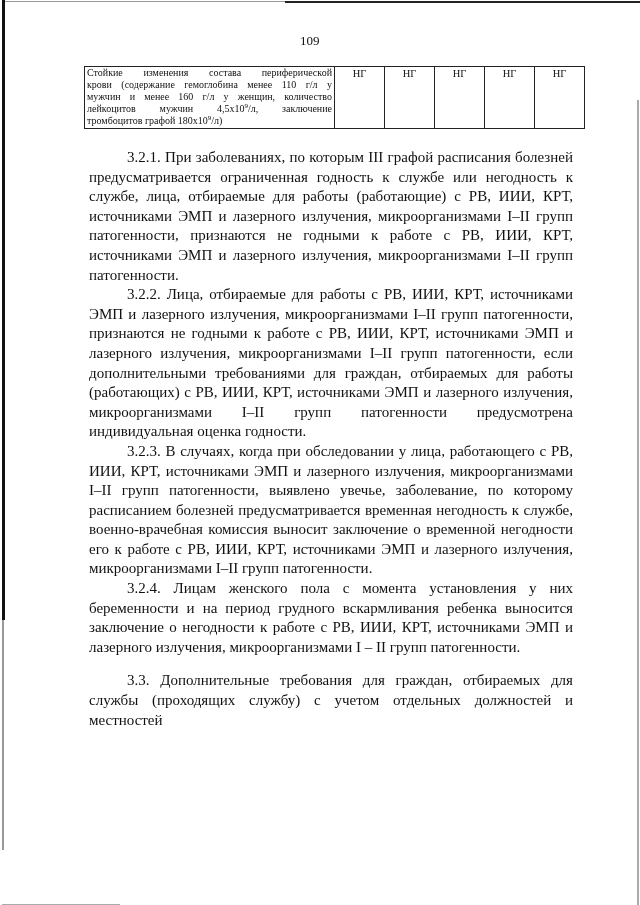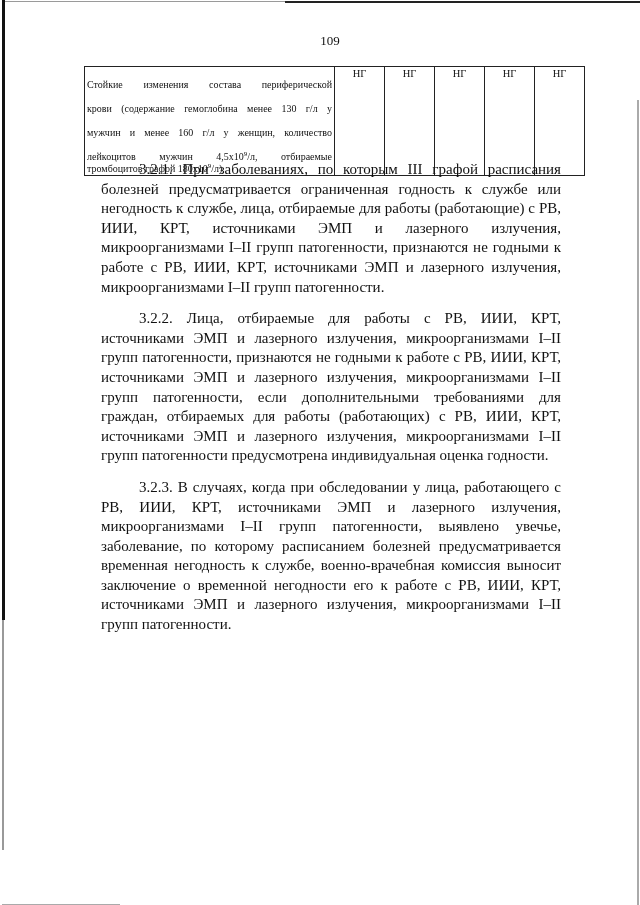--- a/index.html
+++ b/index.html
@@ -7,61 +7,63 @@
          font-family: "Liberation Serif", "DejaVu Serif", serif; color: #111; }
 
   
   .scan-top { position: absolute; left: 2px; top: 1px; width: 636px; height: 1px; background: #9a9a9a; }
   .scan-top-dark { position: absolute; left: 285px; top: 1px; width: 355px; height: 2px; background: #222; }
   .scan-left { position: absolute; left: 2px; top: 0; width: 3px; height: 620px; background: #111; }
   .scan-left-gray { position: absolute; left: 2px; top: 620px; width: 2px; height: 230px; background: #999; }
   .scan-right { position: absolute; right: 1px; top: 100px; width: 2px; height: 805px; background: #aaa; }
   .scan-bottom { position: absolute; left: 2px; bottom: 0; width: 118px; height: 1px; background: #aaa; }
 
-  .page-number { position: absolute; left: 300px; width: 60px; top: 33px; text-align: center; font-size: 13px; }
+  .page-number { position: absolute; left: 300px; width: 60px; top: 33px; text-align: left; font-size: 13px; }
 
   table.req-table { position: absolute; left: 84px; top: 66px; border-collapse: collapse; }
   table.req-table td { border: 1px solid #222; vertical-align: top; padding: 0; }
   td.desc { width: 245px; height: 61px; font-size: 10px; line-height: 12px; padding: 0 2px 0 2px !important; text-align: justify; text-align-last: left; }
-  td.desc .jl { text-align-last: justify; display: block; margin-top: 12px; }
+  td.desc .jl { text-align-last: justify; display: block; }
   td.code { width: 49px; text-align: center; font-size: 10.5px; line-height: 12px; padding-top: 1px !important; margin-top: 12px; }
   sup { font-size: 7px; line-height: 0; vertical-align: 4px; }
 
   .body-text { position: absolute; left: 89px; width: 484px; font-size: 15px; line-height: 19.6px; }
-  .para { margin: 12px; text-align: justify; text-indent: 38px; }
+  .para { margin: 0; text-align: justify; text-indent: 38px; }
   .para.gap { margin-top: 14px; }
 </style>
 </head>
 <body>
 
 <div class="scan-top"></div>
 <div class="scan-top-dark"></div>
 <div class="scan-left"></div>
 <div class="scan-left-gray"></div>
 <div class="scan-right"></div>
 <div class="scan-bottom"></div>
 
 <div class="page-number">109</div>
 
 <table class="req-table">
   <tbody>
       <tr>
     <td class="desc">
       <span class="jl">Стойкие изменения состава периферической</span>
-      <span class="jl">крови (содержание гемоглобина менее 130 г/л у</span>
+      <span class="jl">крови (содержание гемоглобина менее 110 г/л у</span>
       <span class="jl">мужчин и менее 160 г/л у женщин, количество</span>
-      <span class="jl"><span>лейкоцитов мужчин 4,5x10</span><sup>9</sup><span>/л, отбираемые</span></span>
+      <span class="jl"><span>лейкоцитов мужчин 4,5x10</span><sup>9</sup><span>/л, заключение</span></span>
       <span style="display:block"><span>тромбоцитов графой 180x10</span><sup>9</sup><span>/л)</span></span>
     </td>
     <td class="code">НГ</td>
     <td class="code">НГ</td>
     <td class="code">НГ</td>
     <td class="code">НГ</td>
     <td class="code">НГ</td>
   </tr>
 </tbody>
   </table>
 
 <div class="body-text" style="top:148px;">
   <p class="para">3.2.1. При заболеваниях, по которым III графой расписания болезней предусматривается ограниченная годность к службе или негодность к службе, лица, отбираемые для работы (работающие) с РВ, ИИИ, КРТ, источниками ЭМП и лазерного излучения, микроорганизмами I–II групп патогенности, признаются не годными к работе с РВ, ИИИ, КРТ, источниками ЭМП и лазерного излучения, микроорганизмами I–II групп патогенности.</p>
   <p class="para">3.2.2. Лица, отбираемые для работы с РВ, ИИИ, КРТ, источниками ЭМП и лазерного излучения, микроорганизмами I–II групп патогенности, признаются не годными к работе с РВ, ИИИ, КРТ, источниками ЭМП и лазерного излучения, микроорганизмами I–II групп патогенности, если дополнительными требованиями для граждан, отбираемых для работы (работающих) с РВ, ИИИ, КРТ, источниками ЭМП и лазерного излучения, микроорганизмами I–II групп патогенности предусмотрена индивидуальная оценка годности.</p>
   <p class="para">3.2.3. В случаях, когда при обследовании у лица, работающего с РВ, ИИИ, КРТ, источниками ЭМП и лазерного излучения, микроорганизмами I–II групп патогенности, выявлено увечье, заболевание, по которому расписанием болезней предусматривается временная негодность к службе, военно-врачебная комиссия выносит заключение о временной негодности его к работе с РВ, ИИИ, КРТ, источниками ЭМП и лазерного излучения, микроорганизмами I–II групп патогенности.</p>
+  <p class="para">3.2.4. Лицам женского пола с момента установления у них беременности и на период грудного вскармливания ребенка выносится заключение о негодности к работе с РВ, ИИИ, КРТ, источниками ЭМП и лазерного излучения, микроорганизмами I – II групп патогенности.</p>
+  <p class="para gap">3.3. Дополнительные требования для граждан, отбираемых для службы (проходящих службу) с учетом отдельных должностей и местностей</p>
 </div>
 
 </body></html>

